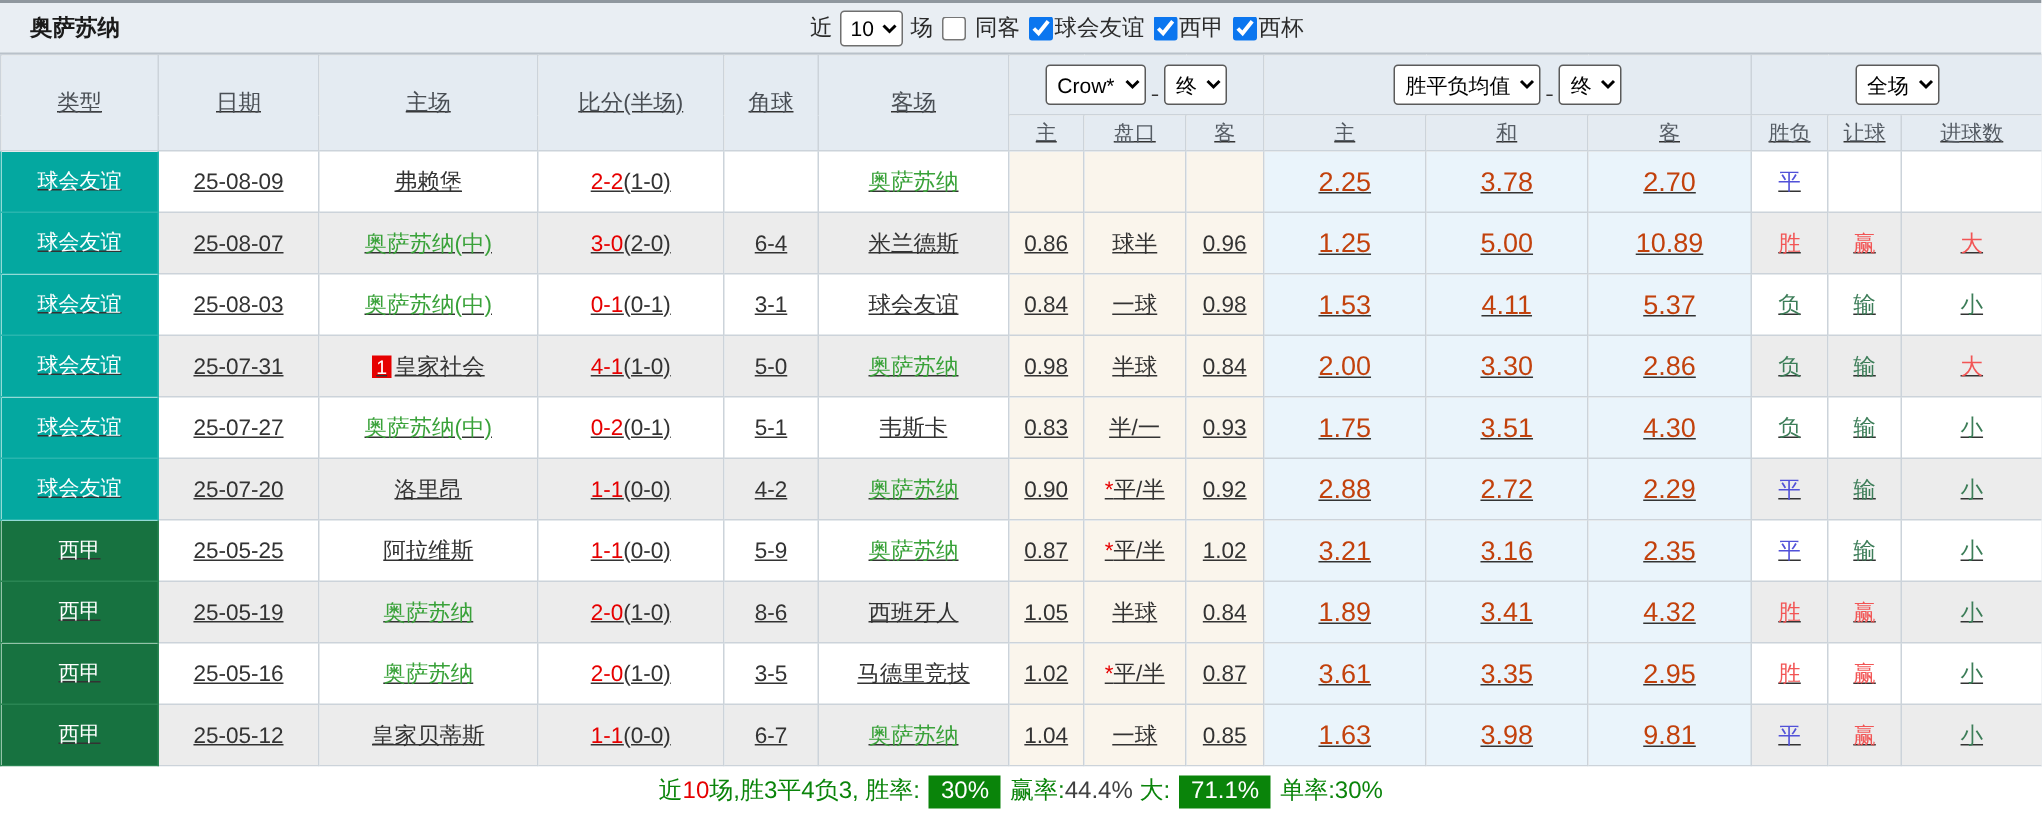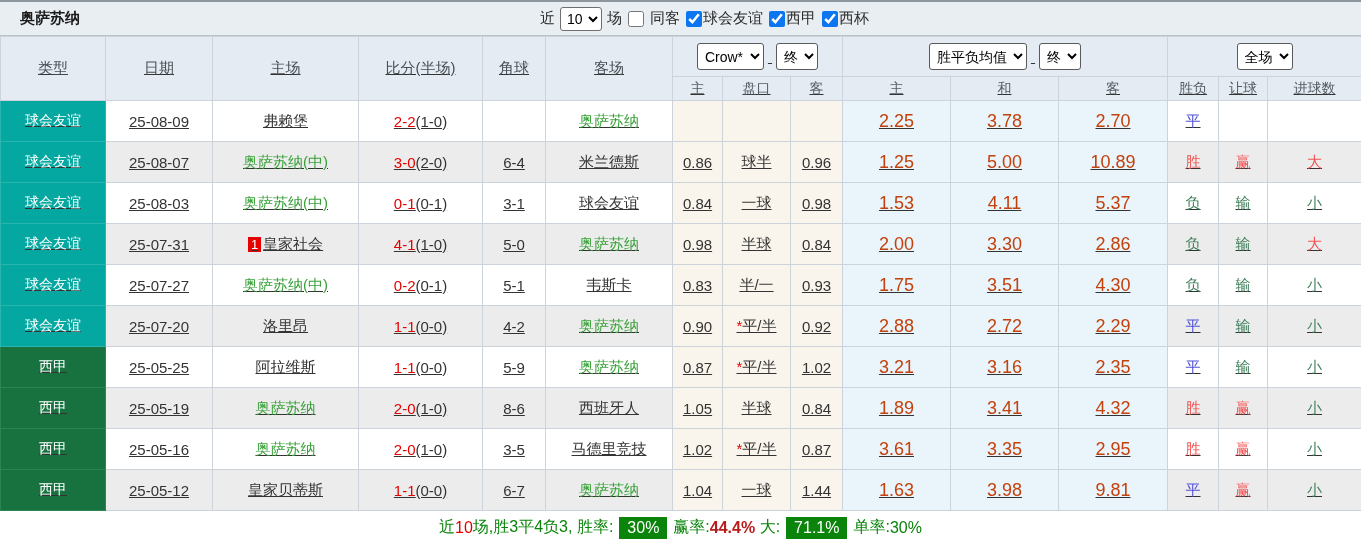--- a/index.html
+++ b/index.html
@@ -53,21 +53,21 @@
   }
   .badge:empty { display:none; }
   
   .footer {
     height:33px; display:flex; align-items:center; justify-content:center;
     background:#fff; font-size:16px;
   }
   .footer span { white-space:pre; }
   .f-green { color:#0a840a; }
   .f-red   { color:#e60000; }
-  .f-blue  { color:#b91c1c;font-weight:bold; }
+  .f-blue  { color:#404040; }
   .f-badge { background:#0a840a; color:#fff; padding:2px 8px; margin:0 6px; }
 </style>
 </head>
 <body>
 
 <div class="topbar">
   <span class="title">奥萨苏纳</span>
   <div class="controls">
     <label>近</label>
     <select>
@@ -297,21 +297,21 @@
   </tr>
       <tr class="alt">
     <td class="c-type lg-liga"><span>西甲</span></td>
     <td class="c-date"><span>25-05-12</span></td>
     <td class="c-home"><span class="tname">皇家贝蒂斯</span></td>
     <td class="c-score"><span class="sc">1-1</span><span>(0-0)</span></td>
     <td class="c-corner"><span>6-7</span></td>
     <td class="c-away"><span class="tname t-self">奥萨苏纳</span></td>
     <td class="c-ah"><span>1.04</span></td>
     <td class="c-ah"><span class="star"></span><span>一球</span></td>
-    <td class="c-ah"><span>1.44</span></td>
+    <td class="c-ah"><span>0.85</span></td>
     <td class="c-odds"><span>1.63</span></td>
     <td class="c-odds"><span>3.98</span></td>
     <td class="c-odds"><span>9.81</span></td>
     <td class="c-res"><span class="t-blue">平</span></td>
     <td class="c-res"><span class="t-red">赢</span></td>
     <td class="c-res"><span class="t-green">小</span></td>
   </tr>
     </tbody>
 </table>
 

